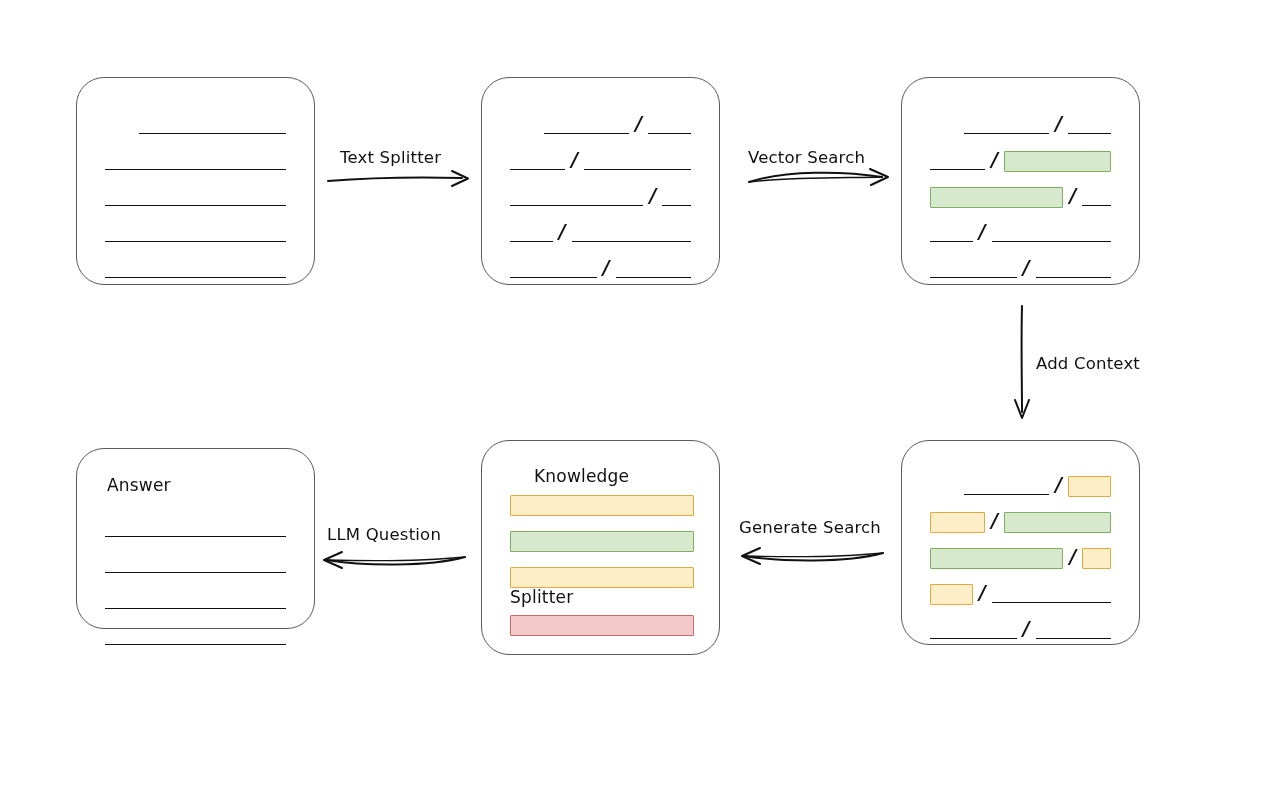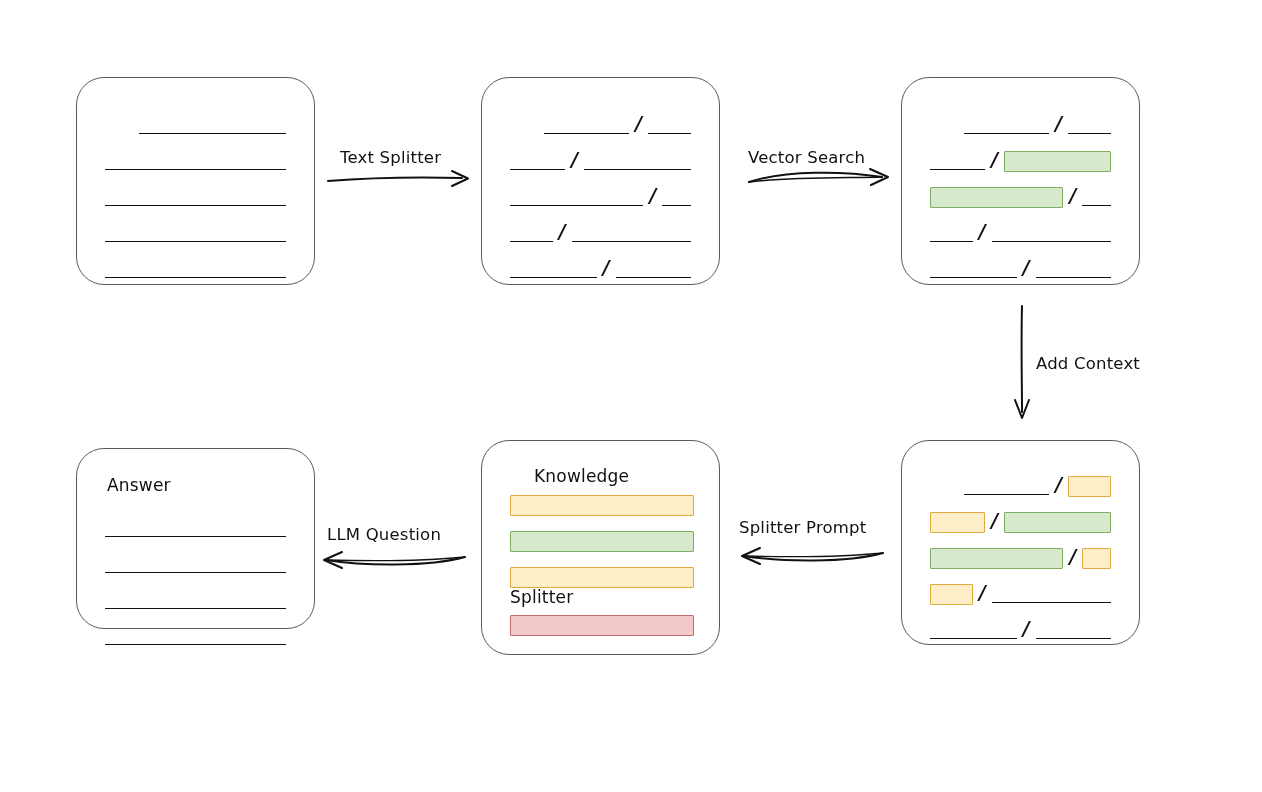--- a/index.html
+++ b/index.html
@@ -252,21 +252,21 @@
           <span class="seg plain" style="width: 128px;"></span>
         </div>
         <div class="row" style="top: 144px;">
           <span class="seg plain" style="width: 92px;"></span>
           <span class="slash">/</span>
           <span class="seg plain" style="width: 80px;"></span>
         </div>
       </div>
   </div>
 
-  <div class="arrow-label" style="left:739px; top:518px;">Splitter Prompt</div>
+  <div class="arrow-label" style="left:739px; top:518px;">Generate Search</div>
   <svg class="arrow-svg" style="left:738px; top:544px;" width="148" height="24" viewBox="0 0 148 24">
     <path d="M145,9 C108,19 44,18 6,12" stroke="#111" stroke-width="2" fill="none" stroke-linecap="round"></path>
     <path d="M145,9 C106,13 44,13 6,12" stroke="#111" stroke-width="1.3" fill="none" stroke-linecap="round"></path>
     <path d="M22,4 L4,12 L22,20" stroke="#111" stroke-width="2" fill="none" stroke-linejoin="round" stroke-linecap="round"></path>
   </svg>
 
   <div class="doc-box" style="left:481px; top:440px; width:239px; height:215px;">
     <div class="box-label" style="left:28px; top:25px;margin-left:24px;">Knowledge</div>
     <div class="bar" style="left:28px; top:54px; width:184px; background:#fdeec7; border:1.6px solid #dfab41;"></div>
     <div class="bar" style="left:28px; top:90px; width:184px; background:#d6e9cd; border:1.6px solid #7fae63;"></div>

